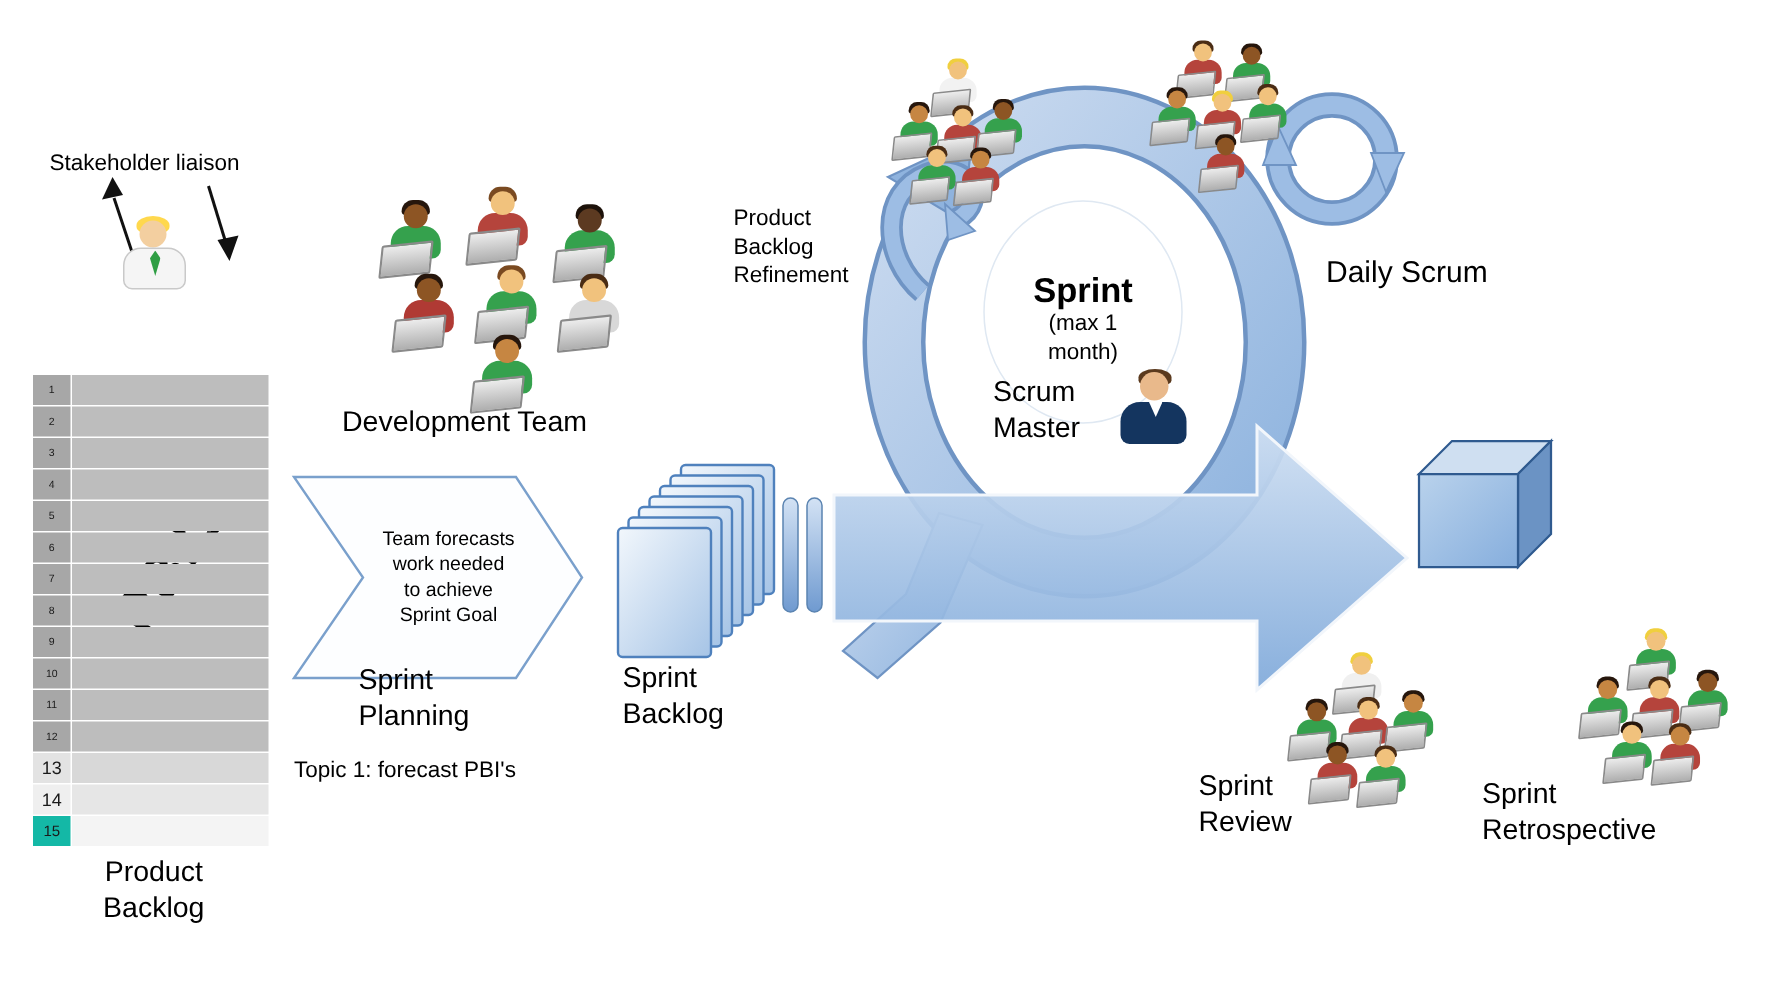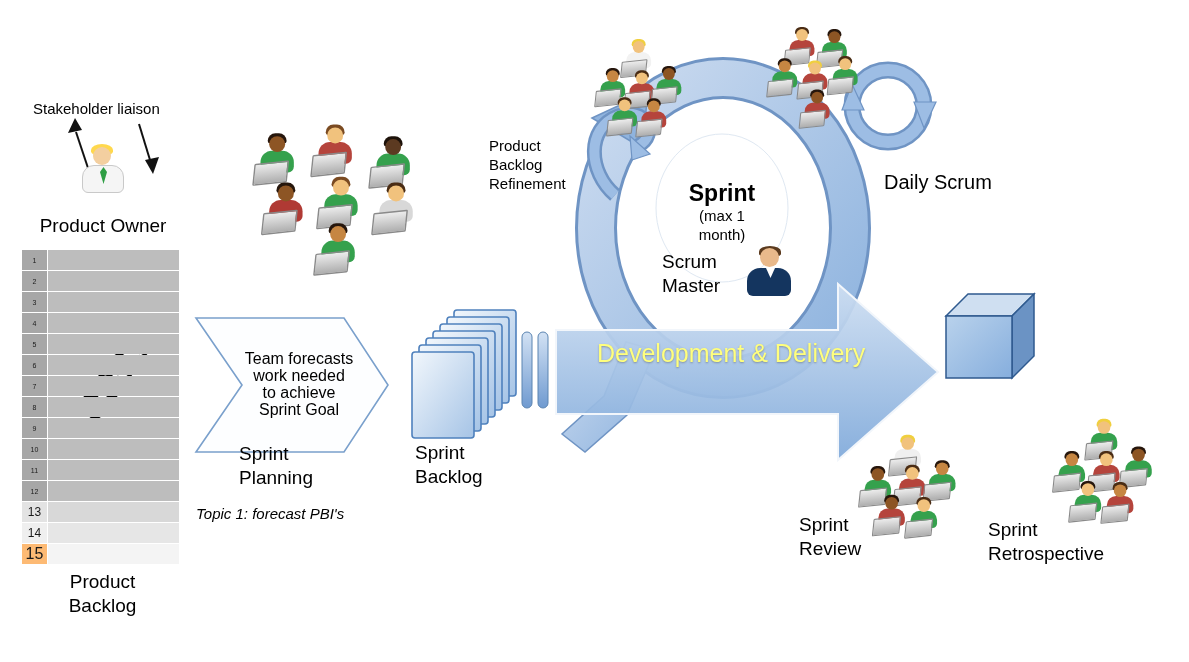--- a/index.html
+++ b/index.html
@@ -2,29 +2,29 @@
 <html><head>
 <meta charset="utf-8">
 <style>
   html,body{margin:0;padding:0;background:#fff;}
   .stage{position:relative;width:1189px;height:662px;overflow:hidden;
          font-family:"Liberation Sans",sans-serif;color:#000;}
   svg.bg{position:absolute;left:0;top:0;}
 
   .lbl{position:absolute;white-space:pre-line;line-height:24px;font-size:19px;}
   .lbl.small{font-size:15px;line-height:19px;}
-  .lbl.tiny{font-size:16px;line-height:17px;text-align:center;}
+  .lbl.tiny{font-size:13px;line-height:17px;text-align:center;}
 
   .liaison{left:33px;top:100px;font-size:15px;line-height:18px;}
   .po-label{left:18px;top:214px;width:170px;text-align:center;}
   .pb-label{left:30px;top:570px;width:145px;text-align:center;}
   .devteam-label{left:228px;top:270px;}
   .planning-label{left:239px;top:442px;}
   .planning-note{left:240px;top:350px;width:118px;}
-  .topic1{left:196px;top:504px;font-style:italic;}
+  .topic1{left:196px;top:504px;}
   .topic2{left:196px;top:526px;}
   .sb-label{left:415px;top:441px;}
   .ref-label{left:489px;top:136px;}
   .daily-label{left:884px;top:170px;font-size:20px;}
   .sm-label{left:662px;top:250px;}
   .inc-label{left:928px;top:386px;}
   .review-label{left:799px;top:513px;}
   .retro-label{left:988px;top:518px;}
 
   .sprint-title{position:absolute;left:652px;top:180px;width:140px;text-align:center;}
@@ -37,21 +37,21 @@
   
   .backlog-table{position:absolute;left:22px;top:250px;width:157px;}
   .bl-row{display:flex;height:20px;margin-bottom:1px;}
   .bl-num{width:25px;margin-right:1px;background:#a7a7a7;color:#1a1a1a;font-size:7px;
           display:flex;align-items:center;justify-content:center;}
   .bl-cell{flex:1;background:#bdbdbd;}
   .bl-row.l1 .bl-num{background:#e3e3e3;font-size:12px;}
   .bl-row.l1 .bl-cell{background:#d8d8d8;}
   .bl-row.l2 .bl-num{background:#efefef;font-size:12px;}
   .bl-row.l2 .bl-cell{background:#e6e6e6;}
-  .bl-row.l3 .bl-num{background:#fdba74;font-size:16px;}
+  .bl-row.l3 .bl-num{background:#14b8a6;font-size:10px;}
   .bl-row.l3 .bl-cell{background:#f4f4f4;}
 
   .pbis{position:absolute;left:34px;top:355px;width:160px;text-align:center;
         font-size:40px;font-weight:bold;transform:rotate(-55deg);}
 
   
   .cluster{position:absolute;transform-origin:0 0;}
   .person{position:absolute;width:30px;height:36px;}
   .person span{position:absolute;}
   .person .hair{left:9px;top:-1px;width:13px;height:7px;border-radius:6px 6px 2px 2px;background:var(--hair);}
@@ -162,24 +162,24 @@
     </g>
 
     <g stroke="#2f5a8f" stroke-width="1.5">
       <polygon points="946,316 968,294 1034,294 1012,316" fill="#cfdff1"></polygon>
       <polygon points="1012,316 1034,294 1034,356 1012,378" fill="#6b93c4"></polygon>
       <polygon points="946,316 1012,316 1012,378 946,378" fill="url(#gCube)"></polygon>
     </g>
   </svg>
 
   <div class="lbl liaison">Stakeholder liaison</div>
-  <div class="lbl po-label">Product Owner</div>
   <div class="lbl pb-label">Product
 Backlog</div>
   <div class="pbis">PBI's</div>
+  <div class="lbl devteam-label">Development Team</div>
   <div class="lbl planning-label">Sprint
 Planning</div>
   <div class="lbl tiny planning-note">Team forecasts
 work needed
 to achieve
 Sprint Goal</div>
   <div class="lbl small topic1">Topic 1: forecast PBI's</div>
   <div class="lbl sb-label">Sprint
 Backlog</div>
   <div class="lbl small ref-label">Product
@@ -193,21 +193,20 @@
   <div class="lbl retro-label">Sprint
 Retrospective</div>
 
   <div class="sprint-title">
     <div class="big">Sprint</div>
     <div class="small">(max 1
 month)</div>
   </div>
 
   <div class="delivery-text">
-    <div>Development &amp; Delivery</div>
   </div>
 
   <div class="backlog-table">
       <div class="bl-row">
         <span class="bl-num">1</span>
         <span class="bl-cell"></span>
       </div>
       <div class="bl-row">
         <span class="bl-num">2</span>
         <span class="bl-cell"></span>

